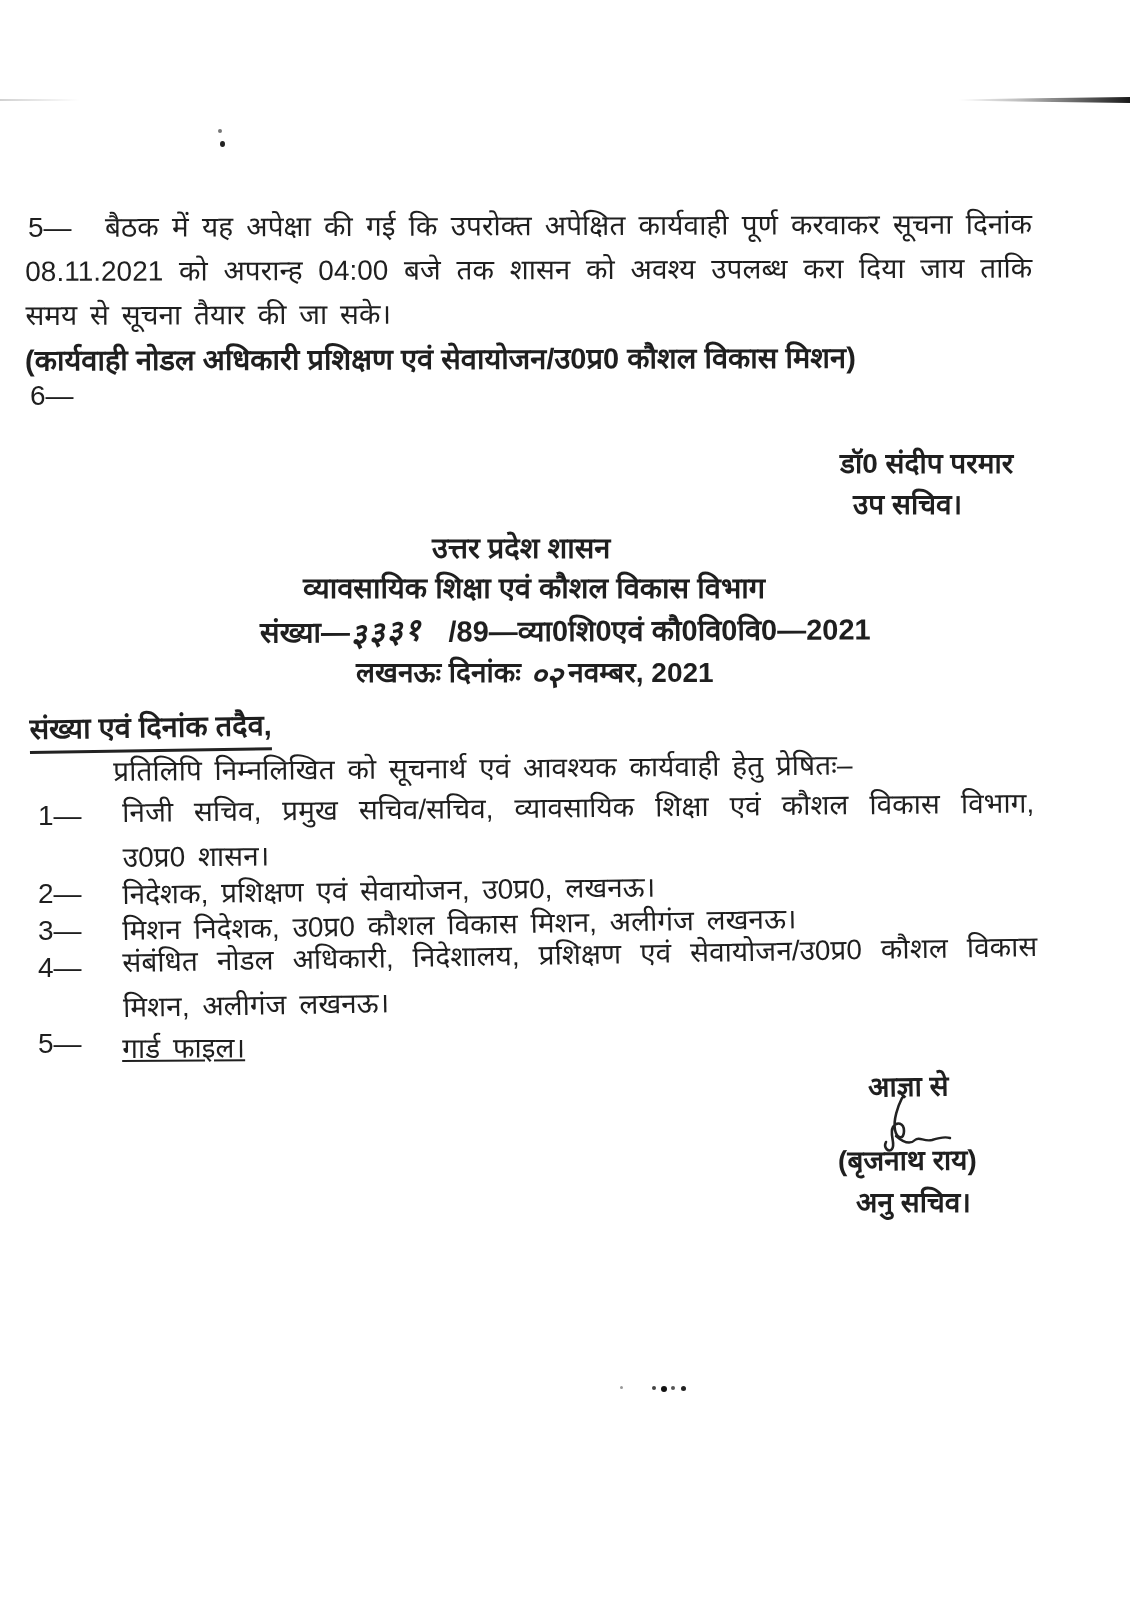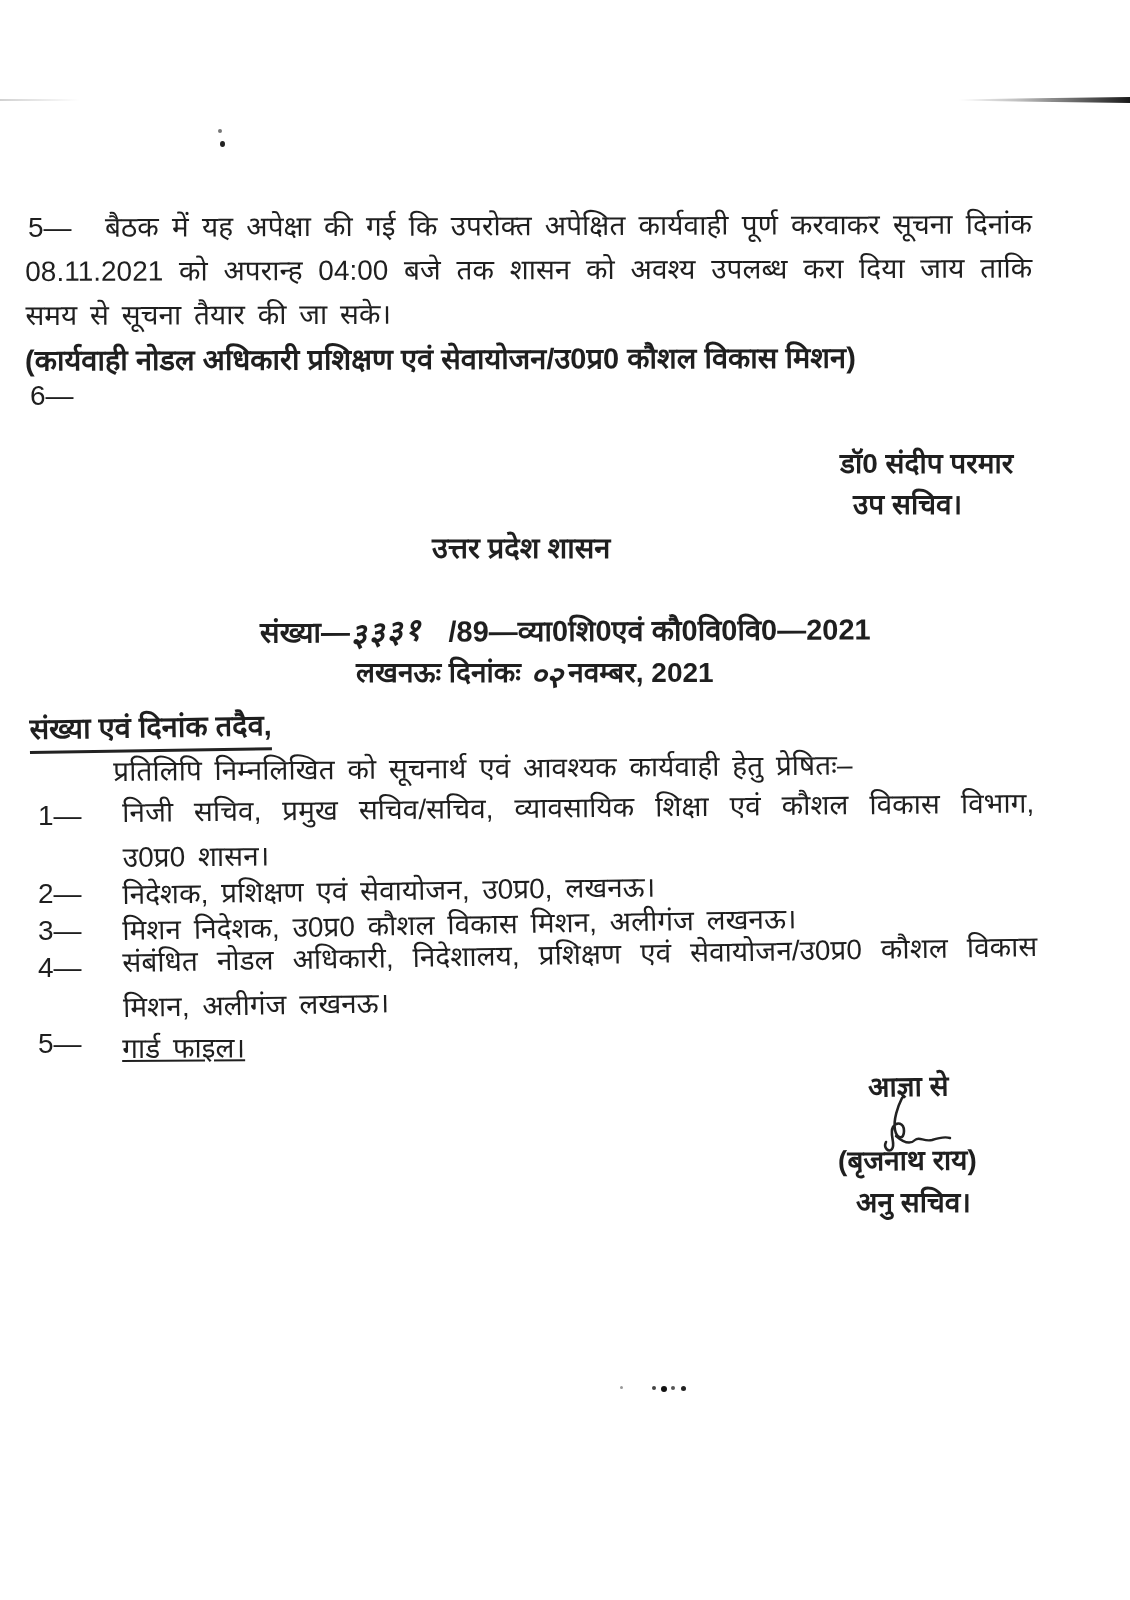--- a/index.html
+++ b/index.html
@@ -83,20 +83,21 @@
   <div class="t p5-text just body-sz">बैठक में यह अपेक्षा की गई कि उपरोक्त अपेक्षित कार्यवाही पूर्ण करवाकर सूचना दिनांक 08.11.2021 को अपरान्ह 04:00 बजे तक शासन को अवश्य उपलब्ध करा दिया जाय ताकि समय से सूचना तैयार की जा सके।</div>
 
   <div class="t bold-note">(कार्यवाही नोडल अधिकारी प्रशिक्षण एवं सेवायोजन/उ0प्र0 कौशल विकास मिशन)</div>
 
   <div class="t p6-num">6—</div>
 
   <div class="t sig-top-name">डॉ0 संदीप परमार</div>
   <div class="t sig-top-desig">उप सचिव।</div>
 
   <div class="t lh-gov">उत्तर प्रदेश शासन</div>
+  <div class="t lh-dept">व्यावसायिक शिक्षा एवं कौशल विकास विभाग</div>
   <div class="t lh-num">
     <span>संख्या—</span><span class="hand hand-num">३३३१</span><span class="hand-suffix">/89—व्या0शि0एवं कौ0वि0वि0—2021</span>
   </div>
   <div class="t lh-date">
     <span>लखनऊः दिनांकः</span><span class="hand hand-date">०२</span><span class="date-suffix">नवम्बर, 2021</span>
   </div>
 
   <div class="t end-heading">संख्या एवं दिनांक तदैव,</div>
   <div class="t end-intro">प्रतिलिपि निम्नलिखित को सूचनार्थ एवं आवश्यक कार्यवाही हेतु प्रेषितः–</div>
 

